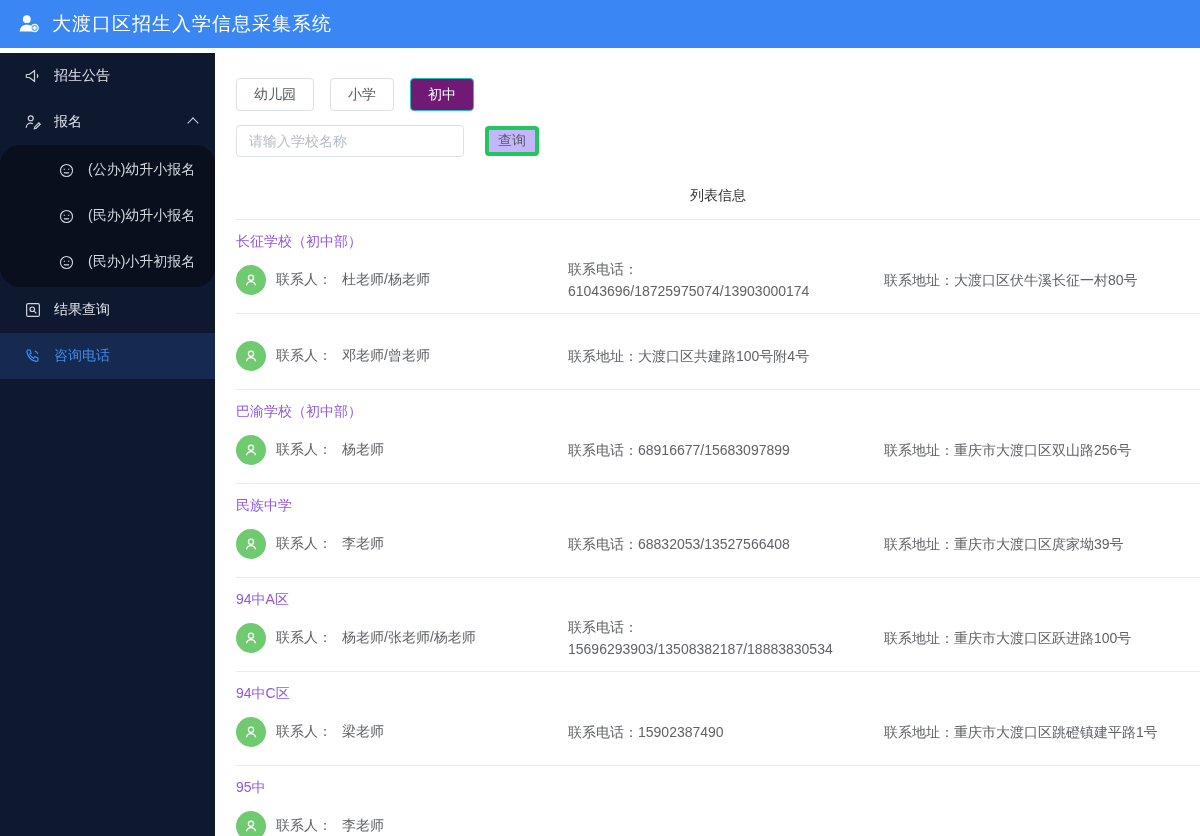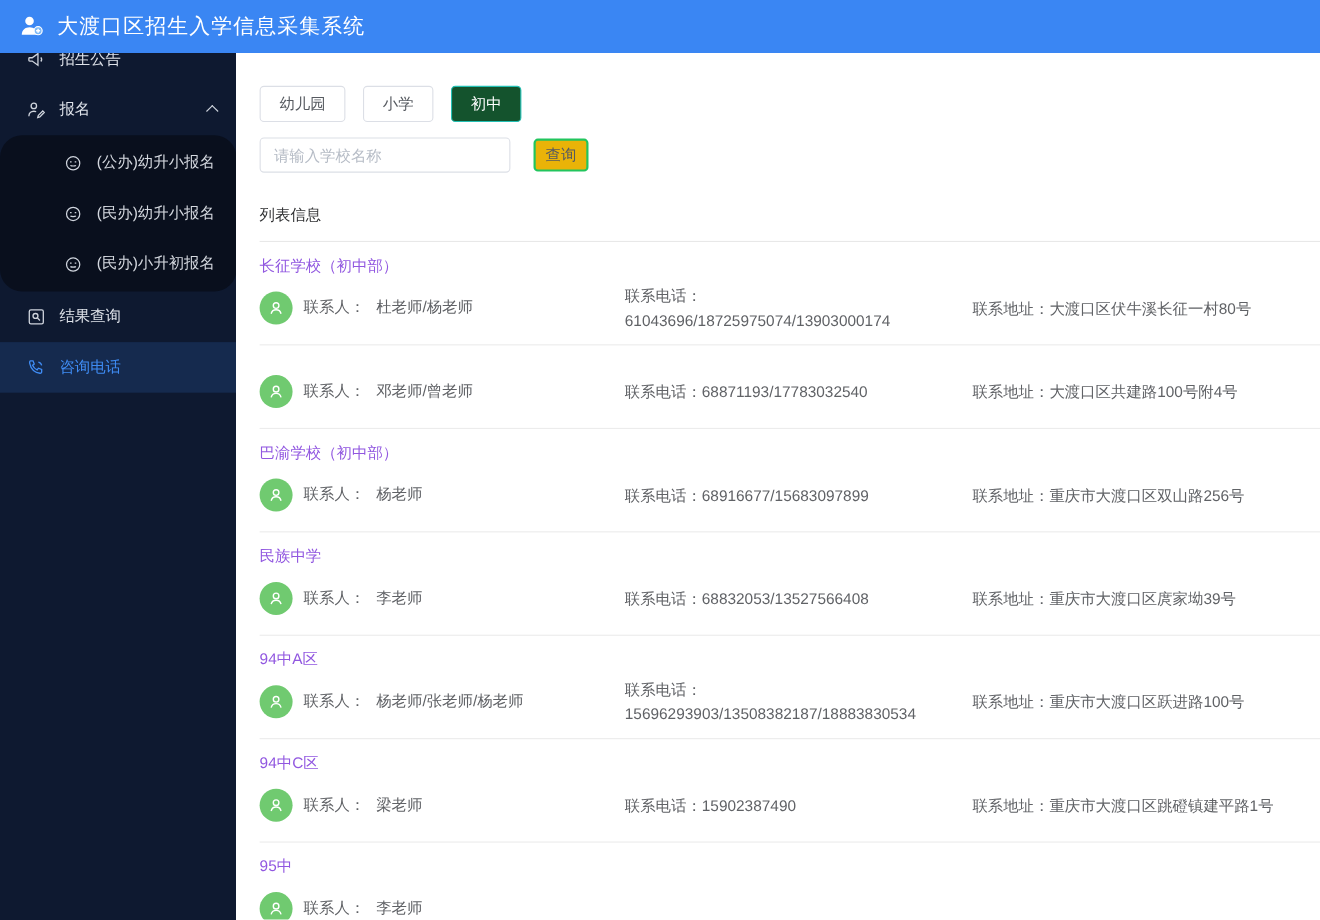--- a/index.html
+++ b/index.html
@@ -19,21 +19,21 @@
     padding-left: 16px;
     z-index: 10;
   }
   .header .logo { display: flex; align-items: center; margin-right: 10px; }
   .header .title {
     color: #fff; font-size: 19px; letter-spacing: 1px; font-weight: 400;
   }
 
   
   .sidebar {
-    position: fixed; top: 31px; left: 0; bottom: 0; width: 215px;
+    position: fixed; top: 53px; left: 0; bottom: 0; width: 215px;
     background: #0e1930;
     color: #dfe3ea;
   }
   .side-item {
     height: 46px; display: flex; align-items: center;
     padding-left: 24px; cursor: pointer; font-size: 14px;
     position: relative;
   }
   .side-item .ic { width: 18px; height: 18px; margin-right: 12px; color: #cfd4dd; flex: 0 0 18px; }
   .side-item .chev {
@@ -54,37 +54,37 @@
     background: #fff; padding: 30px 0 0 21px;
     overflow: hidden;
   }
 
   .tabs { display: flex; gap: 16px; }
   .tab {
     height: 33px; padding: 0 17px; display: inline-flex; align-items: center;
     border: 1px solid #dcdfe6; border-radius: 4px; background: #fff;
     color: #565a60; font-size: 14px; cursor: pointer;
   }
-  .tab.active { background: #14532d; border-color: #23c0b4; color: #fff; }
+  .tab.active { background: #701a75; border-color: #23c0b4; color: #fff; }
 
   .search-row { margin-top: 14px; display: flex; align-items: center; }
   .search-input {
     width: 228px; height: 32px; border: 1px solid #dcdfe6; border-radius: 4px;
     padding: 0 12px; font-size: 14px; color: #303133; outline: none;
     font-family: "Liberation Sans", "DejaVu Sans", sans-serif;
   }
   .search-input::placeholder { color: #b6bcc6; }
   .query-btn {
     margin-left: 21px; height: 30px; padding: 0 9px;
-    border: 2px solid #22c55e; border-radius: 4px; background: #eab308;
+    border: 4px solid #22c55e; border-radius: 4px; background: #c4b5fd;
     color: #565a60; font-size: 14px; cursor: pointer;
     font-family: "Liberation Sans", "DejaVu Sans", sans-serif;
   }
 
-  .list-title { margin-top: 30px; color: #303133; font-size: 14px; }
+  .list-title { margin-top: 30px; color: #303133; font-size: 14px; text-align: center; }
   .list-divider { margin-top: 14px; border-bottom: 1px solid #e8e8e8; margin-right: 0; }
 
   .rows { }
   .row { padding: 13px 0 0 0; border-bottom: 1px solid #ececec; }
   .row-school { color: #9157e0; font-size: 14px; cursor: pointer; }
   .row-body {
     display: grid; grid-template-columns: 332px 316px auto;
     align-items: center; min-height: 62px; padding: 4px 0 8px 0;
   }
   .cell-contact { display: flex; align-items: center; }
@@ -237,23 +237,20 @@
         <div class="cell-contact">
           <span class="avatar">
             <svg width="18" height="18" viewBox="0 0 24 24" fill="none" stroke="#ffffff" stroke-width="1.7">
               <circle cx="12" cy="9" r="3.4"></circle>
                 <path d="M6 19c.8-3.2 3.2-4.8 6-4.8s5.2 1.6 6 4.8"></path>
             </svg>
           </span>
           <span class="lbl">联系人：</span>
           <span class="val">邓老师/曾老师</span>
         </div>
-        <div class="cell-phone">
-          <span class="lbl">联系电话：</span><span class="val">68871193/17783032540</span>
-        </div>
         <div class="cell-address">
           <span class="lbl">联系地址：</span><span class="val" style="margin-left:0">大渡口区共建路100号附4号</span>
         </div>
       </div>
     </div>
 
     <div class="row">
       <div class="row-school">巴渝学校（初中部）</div>
       <div class="row-body">
         <div class="cell-contact">

